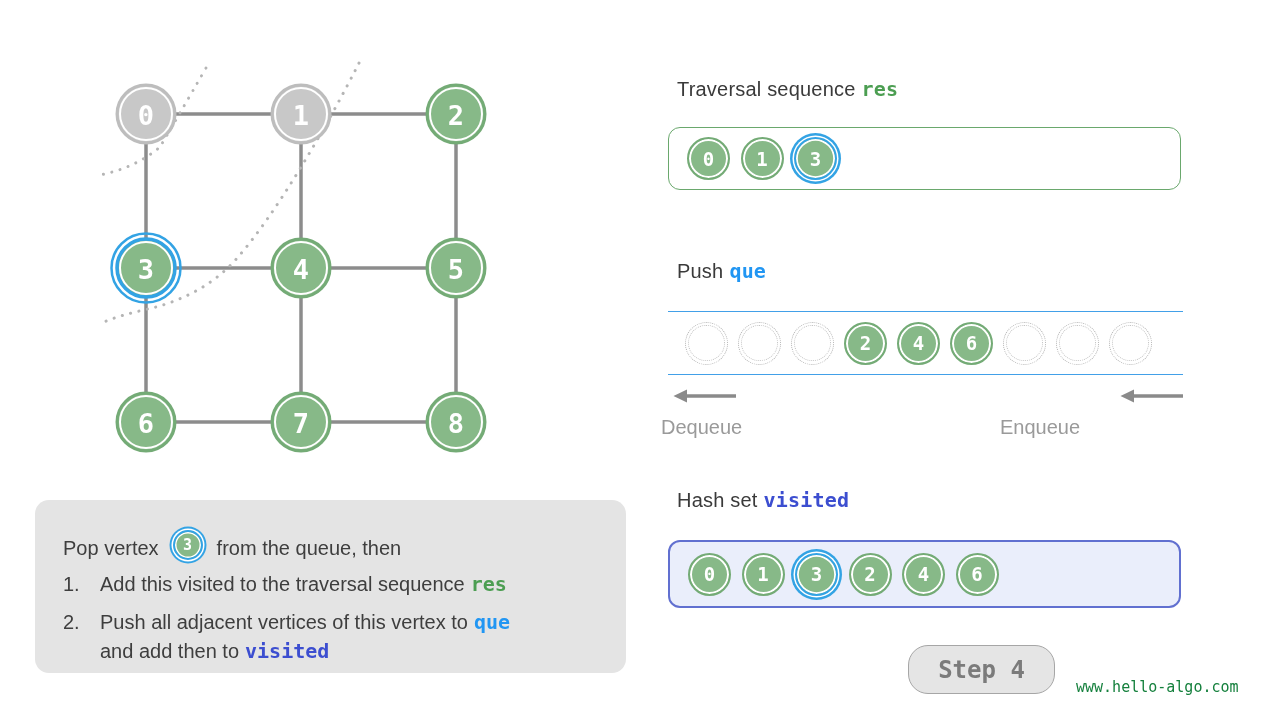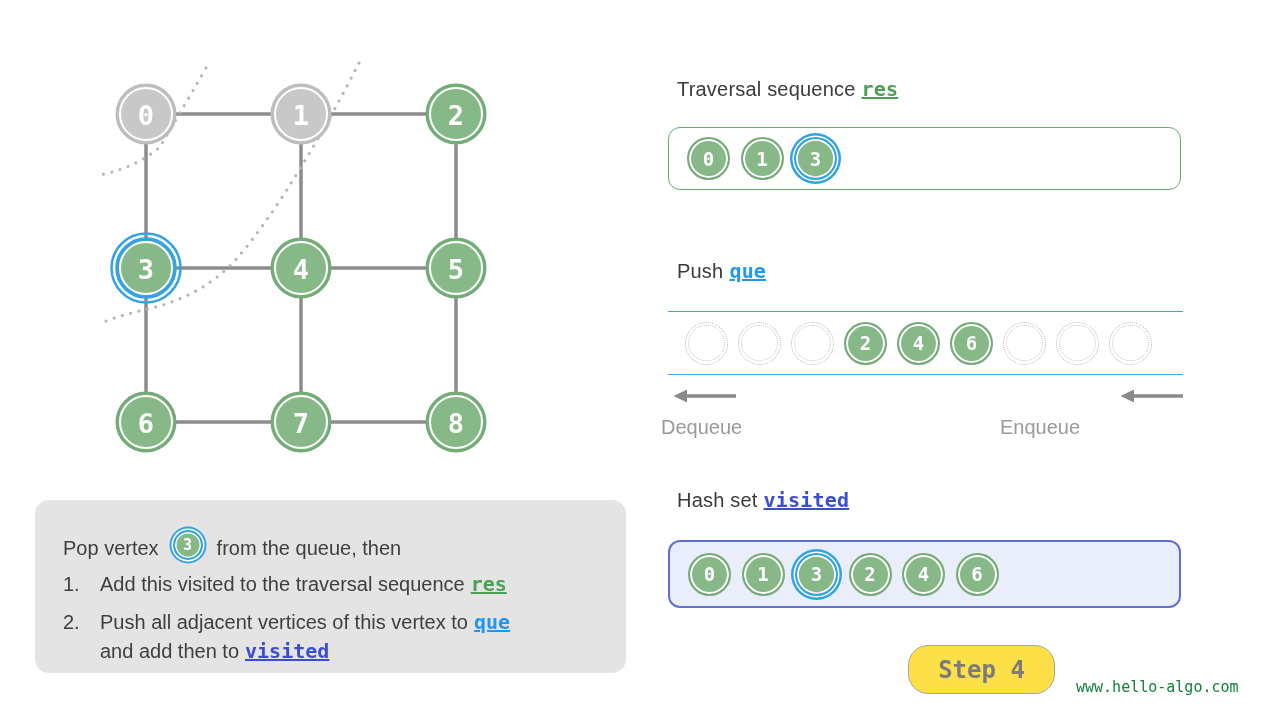--- a/index.html
+++ b/index.html
@@ -2,21 +2,21 @@
 <html style="--green-fill: #87b988; --green-border: #74ab76; --gray-fill: #c8c8c8; --gray-border: #bdbdbd; --current-blue: #33a3e4; --edge-gray: #8c8c8c; --arc-gray: #b5b5b5; --res-green: #4c9e52; --que-blue: #2196f3; --visited-indigo: #3c4ed0; --queue-line-blue: #42a0e8; --hashset-bg: #eaeefb; --hashset-border: #6170d0; --explanation-bg: #e4e4e4;"><head>
 <meta charset="utf-8">
 <style>
   * { box-sizing: border-box; margin: 0; padding: 0; }
   html,body { background:#ffffff; }
   body { font-family: "Liberation Sans", sans-serif; }
   .stage { position:relative; width:1280px; height:720px; background:#fff; overflow:hidden; }
   .abs { position:absolute; }
 
   .title { font-size:20px; font-weight:500; color:#3a3a3a; letter-spacing:.2px; white-space:nowrap; }
-  .code { font-family:"DejaVu Sans Mono", monospace; font-weight:bold;text-decoration:underline; }
+  .code { font-family:"DejaVu Sans Mono", monospace; font-weight:bold; }
   .tok-res { color: var(--res-green); margin-left:6px; }
   .tok-que { color: var(--que-blue); margin-left:6px; }
   .tok-visited { color: var(--visited-indigo); margin-left:6px; }
 
   
   .chip-row { display:flex; align-items:center; gap:10.5px; }
   .chip { width:43px; height:43px; flex:none; border-radius:50%;
           border:2px solid var(--green-border); background:var(--green-fill);
           box-shadow: inset 0 0 0 2px #fff;
           display:flex; align-items:center; justify-content:center;
@@ -47,21 +47,21 @@
   .mini-chip { width:30px; height:30px; flex:none; border-radius:50%;
                background:var(--green-fill); border:2px solid var(--current-blue);
                box-shadow: inset 0 0 0 1.5px #fff, 0 0 0 1.5px #fff, 0 0 0 3.5px var(--current-blue);
                display:flex; align-items:center; justify-content:center;
                color:#fff; font-family:"DejaVu Sans Mono",monospace; font-weight:bold; font-size:15px;
                margin:0 14px; }
   .exp-item { display:flex; line-height:29px; margin-bottom:9px; }
   .exp-num  { width:37px; flex:none; }
 
   .step-box { left:908px; top:645px; width:147px; height:49px;
-              background:#fde047; border:1.5px solid #a6a6a6; border-radius:20px;
+              background:#e5e5e5; border:1.5px solid #a6a6a6; border-radius:20px;
               display:flex; align-items:center; justify-content:center;
               font-family:"DejaVu Sans Mono",monospace; font-weight:bold; font-size:24px; color:#7b7b7b; }
   .watermark { left:1076px; top:678px; font-family:"DejaVu Sans Mono",monospace;
                font-size:15px; color:#15803d; }
 </style>
 </head>
 <body>
 
 <div class="stage">
 

